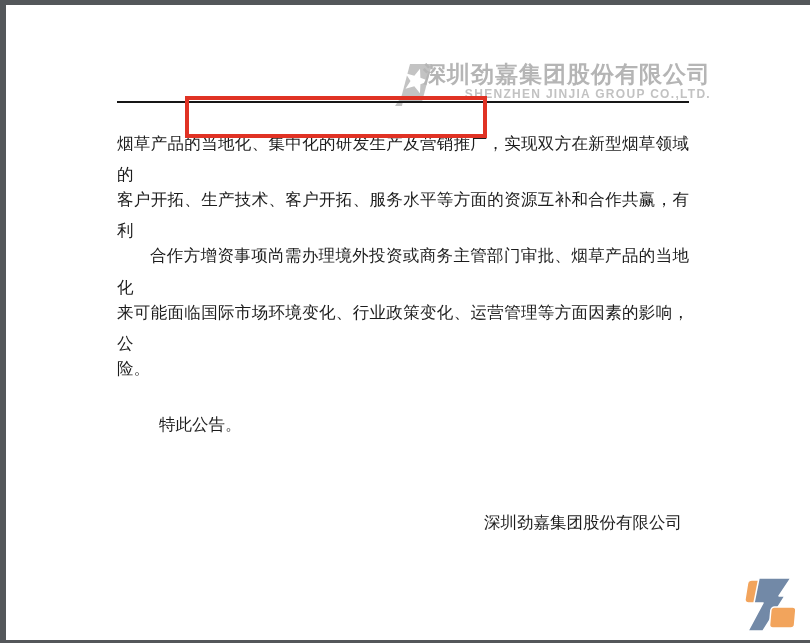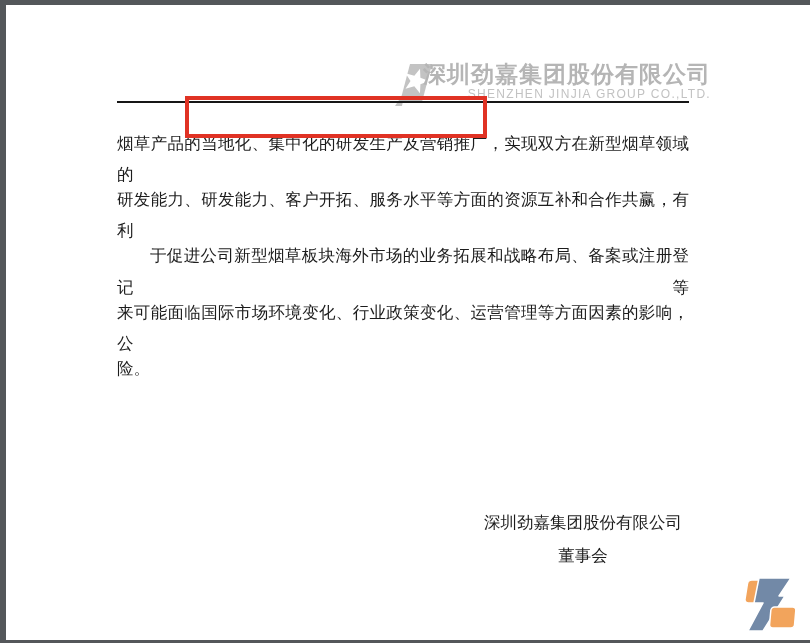--- a/index.html
+++ b/index.html
@@ -15,21 +15,21 @@
   }
   
   .hdr-cn{
     position:absolute;top:54px;right:110px;
     font-size:23px;letter-spacing:1px;color:#b5b5b5;font-weight:bold;
     white-space:nowrap;
   }
   .hdr-en{
     position:absolute;top:82px;right:110px;
     font-family:"Liberation Sans","DejaVu Sans",sans-serif;
-    font-size:12px;font-weight:normal;letter-spacing:1.3px;color:#c2c2c2;
+    font-size:12px;font-weight:bold;letter-spacing:1.3px;color:#c2c2c2;
     white-space:nowrap;
   }
   .hdr-logo{position:absolute;left:386px;top:56px;}
   .rule{
     position:absolute;left:111px;top:96px;width:572px;height:2px;
     background:#161616;
   }
   
   .bodytext{
     position:absolute;left:111px;top:98px;width:572px;
@@ -72,29 +72,29 @@
 
   <div class="hdr-cn">深圳劲嘉集团股份有限公司</div>
   <div class="hdr-en">SHENZHEN JINJIA GROUP CO.,LTD.</div>
 
   <div class="rule"></div>
 
   <div class="hl-box"></div>
 
   <div class="bodytext">
     <div class="tl">烟草产品的当地化、集中化的研发生产及营销推广，实现双方在新型烟草领域的</div>
-    <div class="tl">研发能力、研发能力、客户开拓、服务水平等方面的资源互补和合作共赢，有利</div>
-    <div class="tl ind">于促进公司新型烟草板块海外市场的业务拓展和战略布局、备案或注册登记等</div>
+    <div class="tl">客户开拓、生产技术、客户开拓、服务水平等方面的资源互补和合作共赢，有利</div>
+    <div class="tl ind">合作方增资事项尚需办理境外投资或商务主管部门审批、烟草产品的当地化</div>
     <div class="tl">来可能面临国际市场环境变化、行业政策变化、运营管理等方面因素的影响，公</div>
     <div class="tl short">险。</div>
+    <div class="tl short ind2">特此公告。</div>
   </div>
 
   <div class="sig">
     <div>深圳劲嘉集团股份有限公司</div>
-    <div>董事会</div>
   </div>
 
   <span class="wm">
     <svg width="62" height="62" viewBox="0 0 62 62">
       <rect x="6" y="6" width="21" height="23" rx="4" fill="#f2a45c" stroke="#ffffff" stroke-width="1.5" transform="skewX(-9) translate(6 0)"></rect>
       <path d="M22 4 L54 4 L42 22 L48 22 L26 57 L11 57 L26 29 L17 29 Z" fill="#7289a7" stroke="#ffffff" stroke-width="1.5" stroke-linejoin="round"></path>
       <rect x="34" y="33" width="25" height="21" rx="3.5" fill="#f2a45c" stroke="#ffffff" stroke-width="1.5" transform="skewX(-5) translate(3 0)"></rect>
     </svg>
   </span>
 

